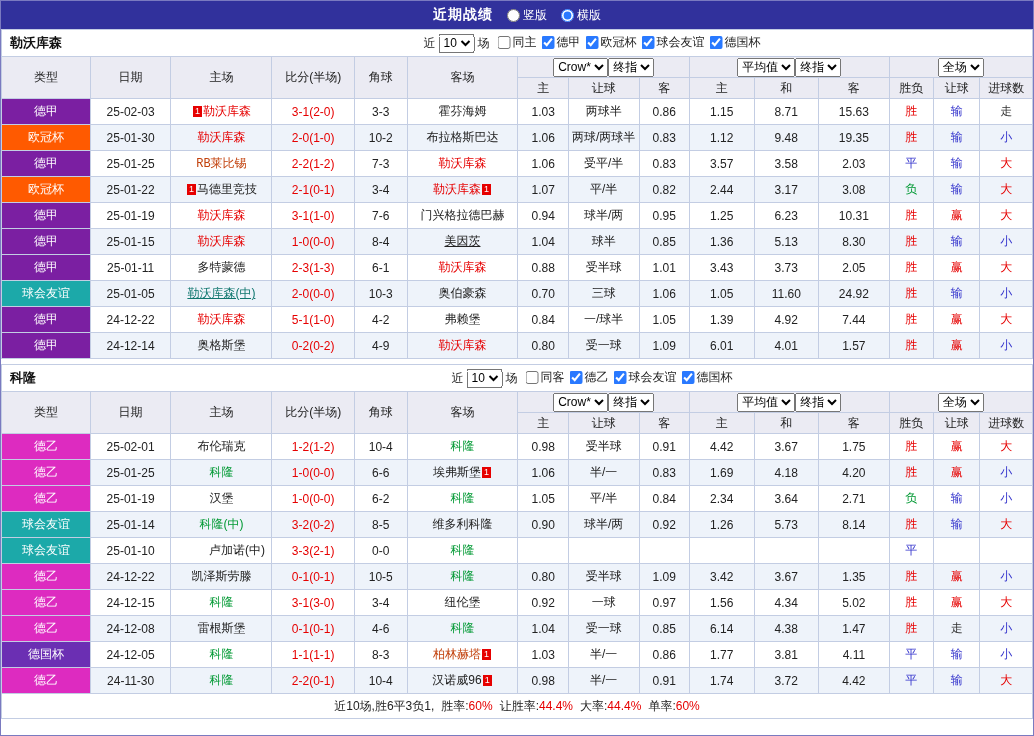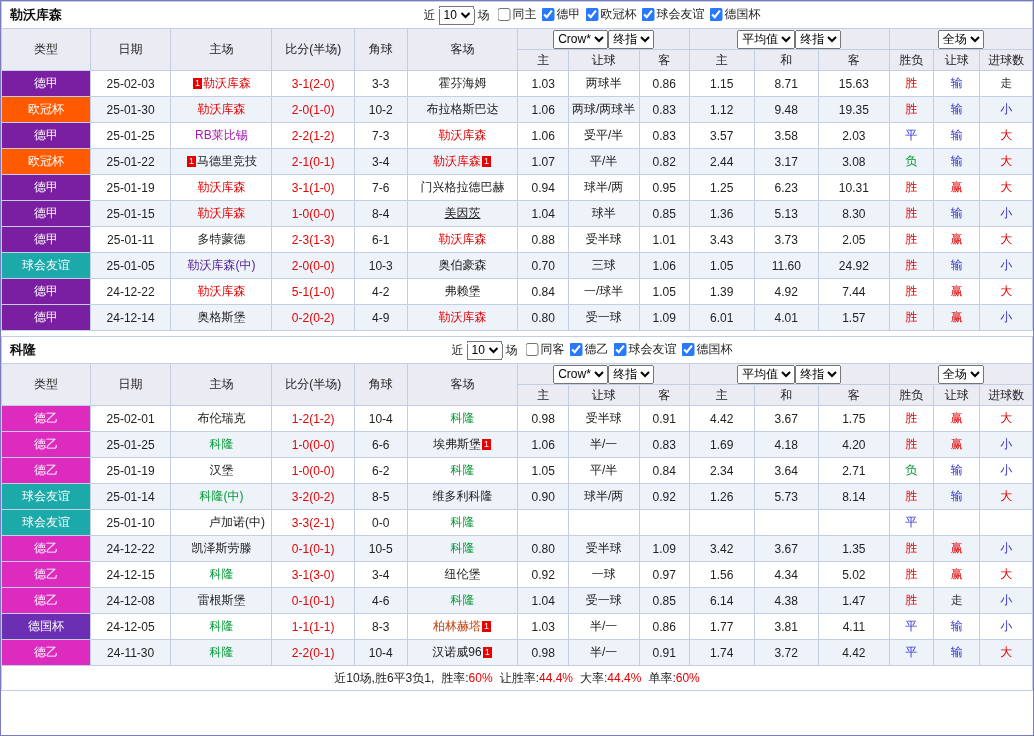--- a/index.html
+++ b/index.html
@@ -28,20 +28,31 @@
   .summary{height:24px;border:1px solid #c3cde3;border-top:none;display:flex;align-items:center;justify-content:center;background:#fff}
   .summary .stat{margin-left:7px}
   .summary .val{color:#e60000}
   .hsel{display:flex;align-items:center;justify-content:center;}
 </style>
 </head>
 <body>
 
 <div class="page">
 
+  <div class="topbar">
+    <span class="title">近期战绩</span>
+    <label class="radio">
+      <input type="radio" name="layout" style="">
+      <span>竖版</span>
+    </label>
+    <label class="radio">
+      <input type="radio" name="layout" checked="" style="">
+      <span>横版</span>
+    </label>
+  </div>
 
   <section>
     <div class="sec-header">
       <span class="team-title">勒沃库森</span>
       <span class="filters">
         <span>近</span>
         <select>
           <option>10</option>
         </select>
         <span>场</span>
@@ -151,21 +162,21 @@
             <td class="num">1.12</td>
             <td class="num">9.48</td>
             <td class="num">19.35</td>
             <td class="res" style="color: rgb(230, 0, 0);">胜</td>
             <td class="res" style="color: rgb(51, 51, 204);">输</td>
             <td class="res" style="color: rgb(51, 51, 204);">小</td>
           </tr>
           <tr>
             <td class="league" style="background: rgb(123, 31, 162);">德甲</td>
             <td class="date">25-01-25</td>
-            <td class="team"><span style="color: #a21caf;">RB莱比锡</span></td>
+            <td class="team"><span style="color: #c2410c; font-family: Liberation Mono, monospace;">RB莱比锡</span></td>
             <td class="score">2-2(1-2)</td>
             <td class="corner">7-3</td>
             <td class="team"><span style="color: rgb(230, 0, 0);">勒沃库森</span></td>
             <td class="num">1.06</td>
             <td class="num">受平/半</td>
             <td class="num">0.83</td>
             <td class="num">3.57</td>
             <td class="num">3.58</td>
             <td class="num">2.03</td>
             <td class="res" style="color: rgb(51, 51, 204);">平</td>
@@ -236,21 +247,21 @@
             <td class="num">3.43</td>
             <td class="num">3.73</td>
             <td class="num">2.05</td>
             <td class="res" style="color: rgb(230, 0, 0);">胜</td>
             <td class="res" style="color: rgb(230, 0, 0);">赢</td>
             <td class="res" style="color: rgb(230, 0, 0);">大</td>
           </tr>
           <tr>
             <td class="league" style="background: rgb(28, 169, 169);">球会友谊</td>
             <td class="date">25-01-05</td>
-            <td class="team"><span style="color: #4c1d95;">勒沃库森(中)</span></td>
+            <td class="team"><span style="color: #0f766e; text-decoration: underline;">勒沃库森(中)</span></td>
             <td class="score">2-0(0-0)</td>
             <td class="corner">10-3</td>
             <td class="team"><span style="color: rgb(34, 34, 34);">奥伯豪森</span></td>
             <td class="num">0.70</td>
             <td class="num">三球</td>
             <td class="num">1.06</td>
             <td class="num">1.05</td>
             <td class="num">11.60</td>
             <td class="num">24.92</td>
             <td class="res" style="color: rgb(230, 0, 0);">胜</td>

